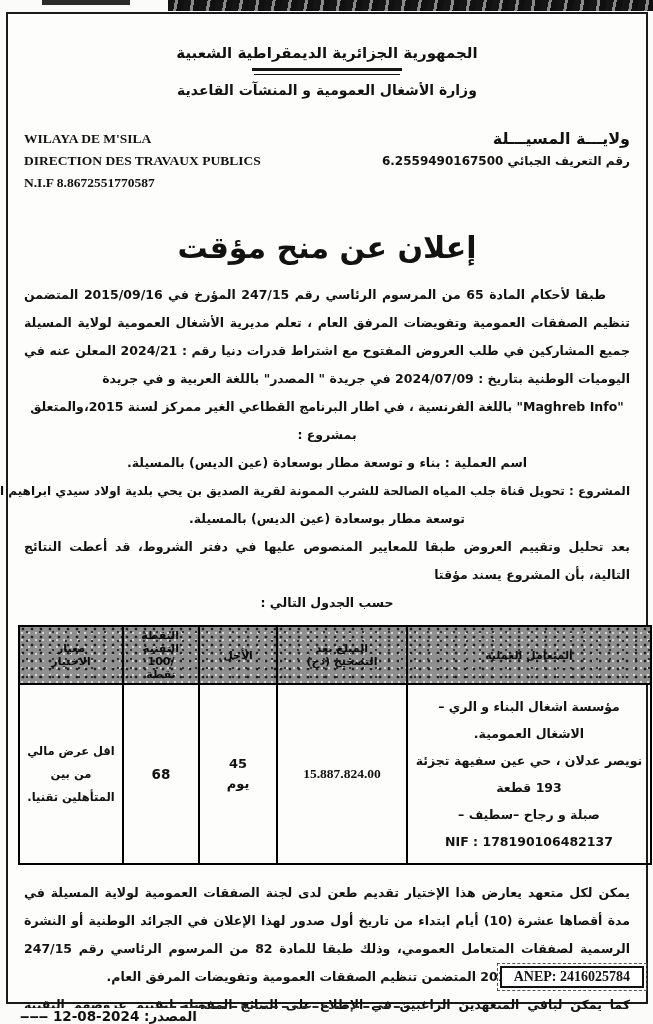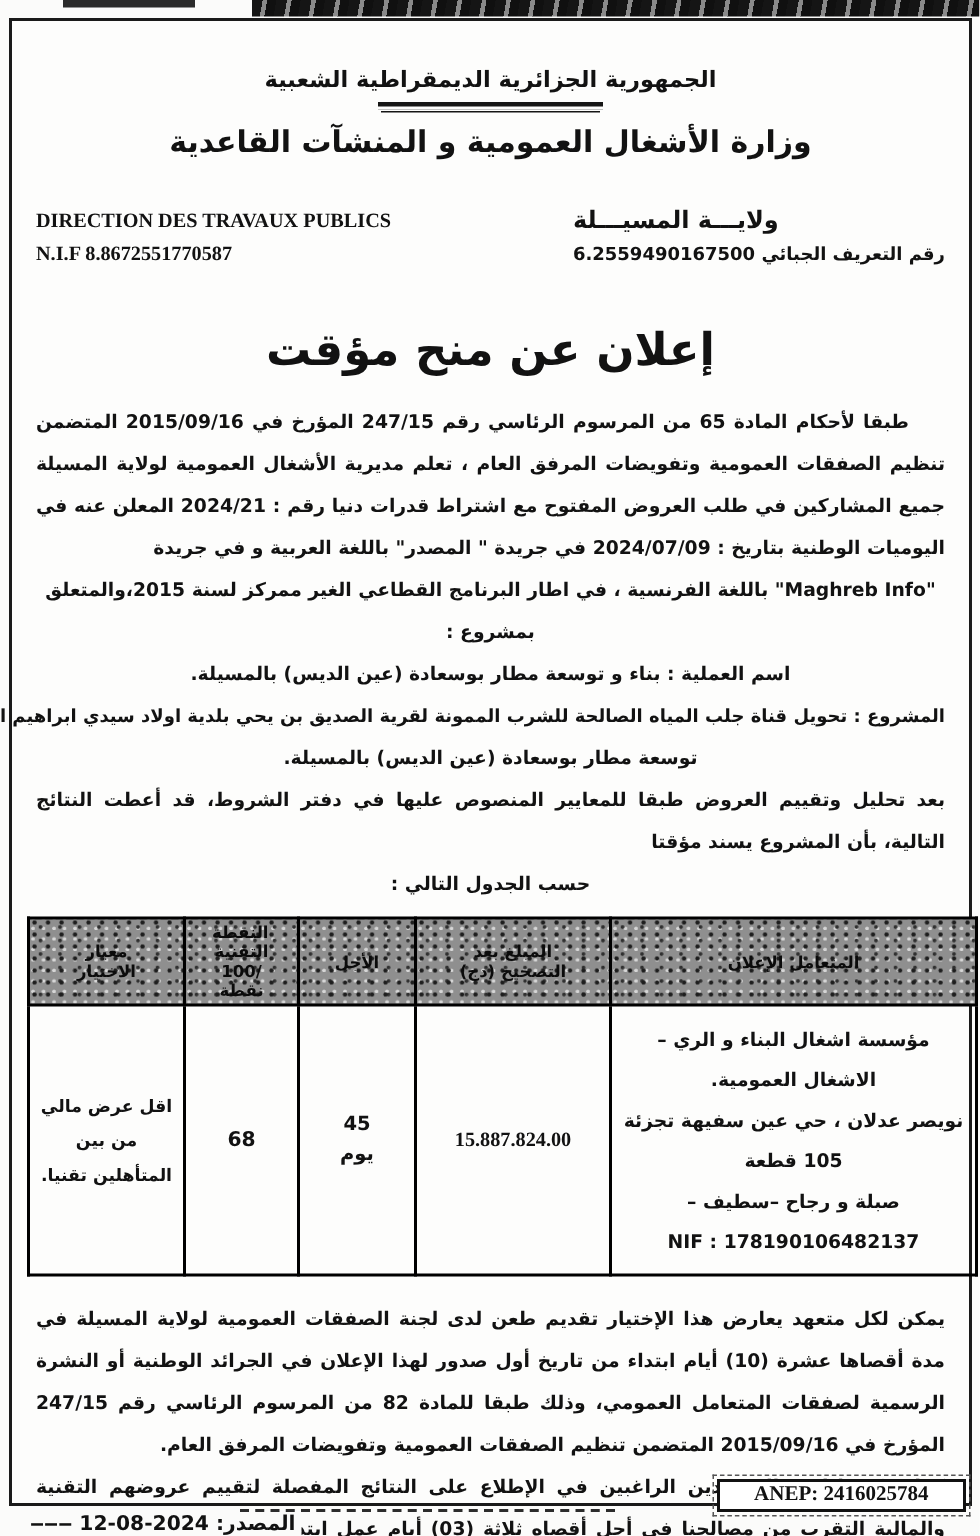--- a/index.html
+++ b/index.html
@@ -16,25 +16,25 @@
   .artifact-top-left{position:absolute;top:0;left:42px;width:88px;height:5px;background:#2b2b2b;}
   
   .frame{
     position:absolute;top:12px;left:6px;right:5px;bottom:20px;
     border:2px solid #1a1a1a;box-sizing:border-box;
     padding:30px 16px 0 16px;background:#fdfdfc;
   }
   .republic{ text-align:center;font-weight:bold;font-size:15px; }
   .divider{ width:150px;height:3px;background:#151515;margin:6px auto 2px auto;
             border-bottom:2px solid #fdfdfc;box-shadow:0 4px 0 -2px #151515; }
-  .ministry{ text-align:center;font-weight:bold;font-size:20px;margin-top:9px; }
+  .ministry{ text-align:center;font-weight:bold;font-size:14px;margin-top:9px; }
 
   .org-row{ display:flex;justify-content:space-between;align-items:flex-start;margin-top:30px; }
   .org-left{ font-family:"Liberation Serif",serif;font-weight:bold;font-size:13.5px;line-height:22px; }
-  .org-right{ direction:rtl;text-align:left;font-weight:bold;line-height:22px; }
+  .org-right{ direction:rtl;text-align:right;font-weight:bold;line-height:22px; }
   .org-right .l1{ font-size:16px; }
   .org-right .l2{ font-size:14px; }
   .org-right .l3{ font-size:12px; }
 
   .doc-title{ text-align:center;font-weight:bold;font-size:30px;margin-top:36px;letter-spacing:1px; }
 
   .para{ direction:rtl;text-align:justify;font-weight:bold;font-size:12.5px;line-height:28px;margin:0; }
   .para.first{ margin-top:16px;text-indent:24px; }
   .center-line{ direction:rtl;text-align:center;font-weight:bold;font-size:12.5px;line-height:28px; }
   .fit-line{ direction:rtl;text-align:right;font-weight:bold;font-size:12px;line-height:28px;white-space:nowrap; }
@@ -65,39 +65,40 @@
   .post-table{ margin-top:14px; }
 
   
   .dash-seg{ position:absolute;left:160px;bottom:16px;width:250px;border-top:2.5px dashed #2c2c2c; }
   .footer-source{
     position:absolute;left:16px;bottom:0;font-weight:bold;font-size:13.5px;
     direction:ltr;white-space:nowrap;background:#fbfbfa;padding:0 4px;
   }
   .footer-source .src-txt{ direction:rtl;unicode-bidi:isolate; }
   .anep-box{
-    position:absolute;right:9px;bottom:16px;background:#fff;
+    position:absolute;right:9px;bottom:36px;background:#fff;
     border:2px solid #111;outline:1.5px dashed #555;outline-offset:2px;
-    padding:1px 23px;font-family:"Liberation Serif",serif;font-weight:bold;font-size:14px;
+    padding:1px 12px;font-family:"Liberation Serif",serif;font-weight:bold;font-size:14px;
   }
 </style>
 </head>
 <body>
 
 <div class="artifact-top"></div>
 <div class="artifact-top-left"></div>
 
 <div class="frame">
 
   <div class="republic">الجمهورية الجزائرية الديمقراطية الشعبية</div>
   <div class="divider"></div>
   <div class="ministry">وزارة الأشغال العمومية و المنشآت القاعدية</div>
 
   <div class="org-row">
     <div class="org-left">
+      <div>WILAYA DE M'SILA</div>
       <div>DIRECTION DES TRAVAUX PUBLICS</div>
       <div>N.I.F 8.8672551770587</div>
     </div>
     <div class="org-right">
       <div class="l1">ولايـــة المسيـــلة</div>
       <div class="l3">رقم التعريف الجبائي 6.2559490167500</div>
     </div>
   </div>
 
   <div class="doc-title">إعلان عن منح مؤقت</div>
@@ -113,32 +114,32 @@
   <table class="award">
     <colgroup>
       <col style="width:244px">
         <col style="width:130px">
         <col style="width:78px">
         <col style="width:76px">
         <col style="width:104px">
     </colgroup>
     <thead>
       <tr>
-        <th>المتعامل الإعلان</th>
+        <th>المتعامل العملية</th>
         <th>المبلغ بعد التصحيح (دج)</th>
         <th>الأجل</th>
         <th>النقطة التقنية /100 نقطة</th>
         <th>معيار الاختيار</th>
       </tr>
     </thead>
     <tbody>
       <tr>
         <td>
           <span class="company-line">مؤسسة اشغال البناء و الري – الاشغال العمومية.</span>
-          <span class="company-line">نويصر عدلان ، حي عين سفيهة تجزئة 105 قطعة</span>
+          <span class="company-line">نويصر عدلان ، حي عين سفيهة تجزئة 193 قطعة</span>
           <span class="company-line">صبلة و رجاح –سطيف –</span>
           <span class="company-line">NIF : 178190106482137</span>
         </td>
         <td class="amount-cell">15.887.824.00</td>
         <td>
           <span class="delay-v">45</span>
           <span class="delay-v">يوم</span>
         </td>
         <td class="score-cell">68</td>
         <td class="criteria-cell">اقل عرض مالي من بين المتأهلين تقنيا.</td>

